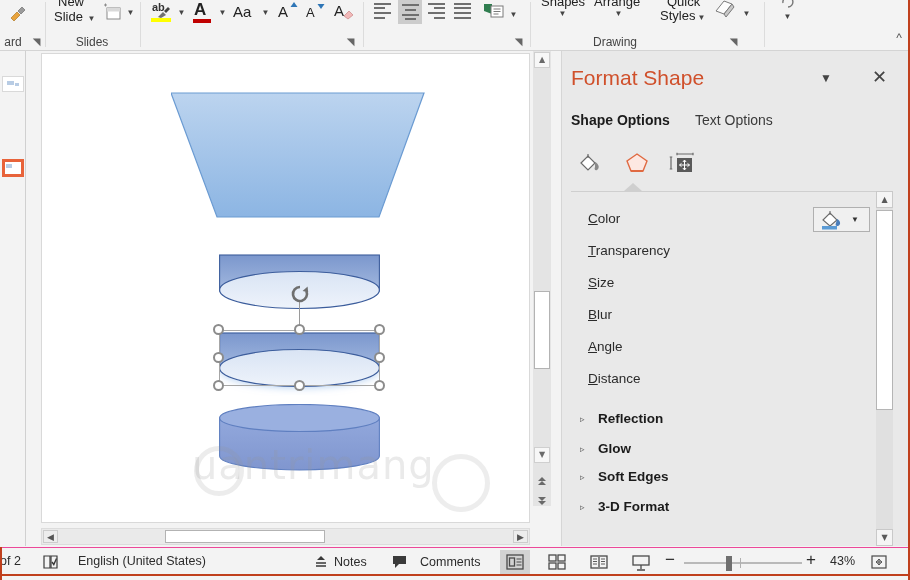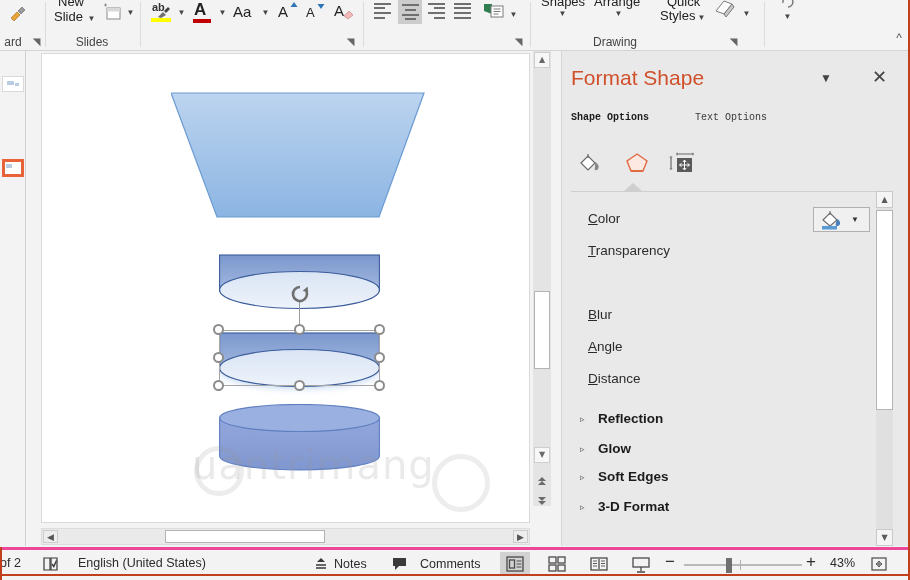--- a/index.html
+++ b/index.html
@@ -219,21 +219,21 @@
   #fmt-dropdown {
     position: absolute; left: 258px; top: 20px;
     font-size: 12px; color: #444;
   }
   #fmt-close {
     position: absolute; left: 310px; top: 15px;
     font-size: 18px; color: #444;
   }
   .fmt-tab {
     position: absolute; top: 61px;
-    font-size: 10px; color: #3a3a3a; font-family: Liberation Mono, monospace;
+    font-size: 14px; color: #3a3a3a;
   }
   .fmt-tab.active { font-weight: bold; color: #1b1b1b; }
 
   #fmt-icontabs {
     position: absolute; left: 0; top: 88px;
     width: 349px; height: 54px;
   }
   .icontab {
     position: absolute; top: 4px;
     width: 44px; height: 40px;
@@ -295,21 +295,21 @@
     width: 17px; height: 200px;
     background: #ffffff;
     border: 1px solid #b5b5b5;
   }
 
   
   #statusbar {
     position: absolute; left: 0; top: 547px;
     width: 910px; height: 28px;
     background: #f3f3f3;
-    border-top: 3px solid #ec4899;
+    border-top: 1px solid #ec4899;
   }
   .sb-text {
     position: absolute; top: 6px;
     font-size: 12.5px; color: #2b2b2b;
     white-space: nowrap;
   }
   .sb-btn {
     position: absolute; top: 3px;
     height: 22px;
     display: flex; align-items: center;
@@ -677,20 +677,24 @@
         </svg>
         <span style="font-size:8px;color:#333;margin-left:6px;">▼</span>
       </div>
     </div>
 
     <div class="prop-row" style="top:184px;">
       <div class="prop-label"><u>T</u>ransparency</div>
 
     </div>
 
+    <div class="prop-row" style="top:216px;">
+      <div class="prop-label"><u>S</u>ize</div>
+
+    </div>
 
     <div class="prop-row" style="top:248px;">
       <div class="prop-label"><u>B</u>lur</div>
 
     </div>
 
     <div class="prop-row" style="top:280px;">
       <div class="prop-label"><u>A</u>ngle</div>
 
     </div>

